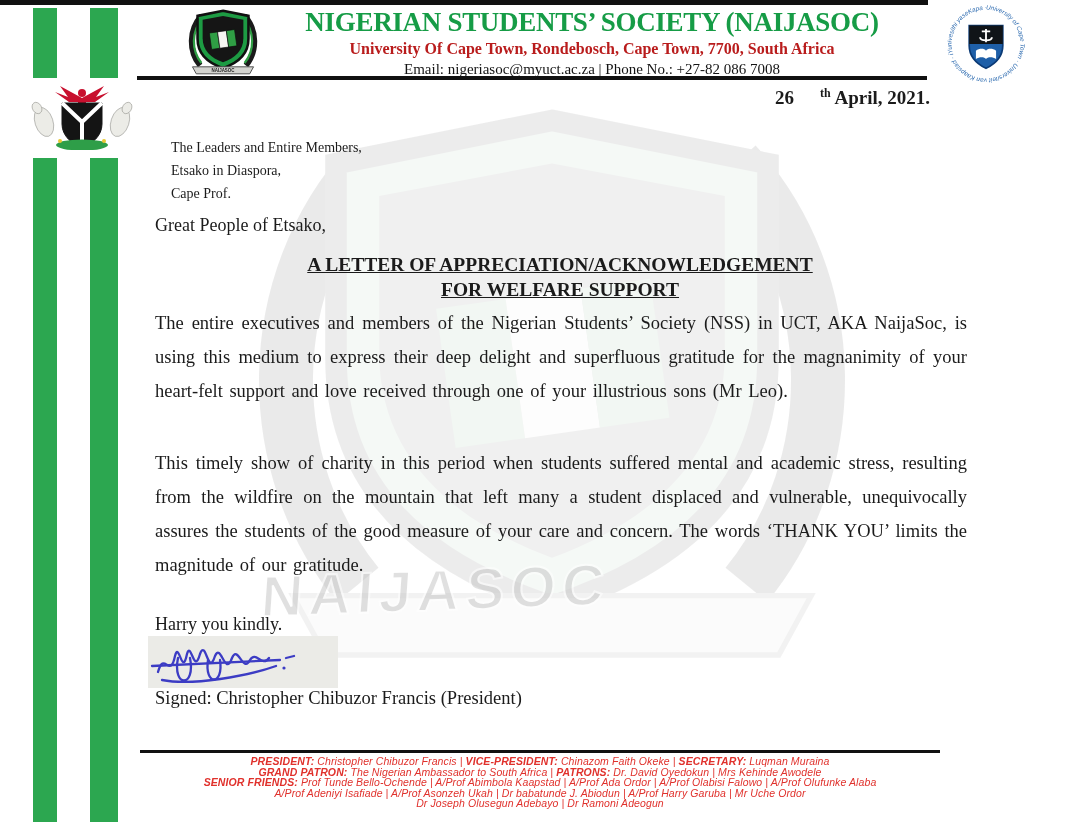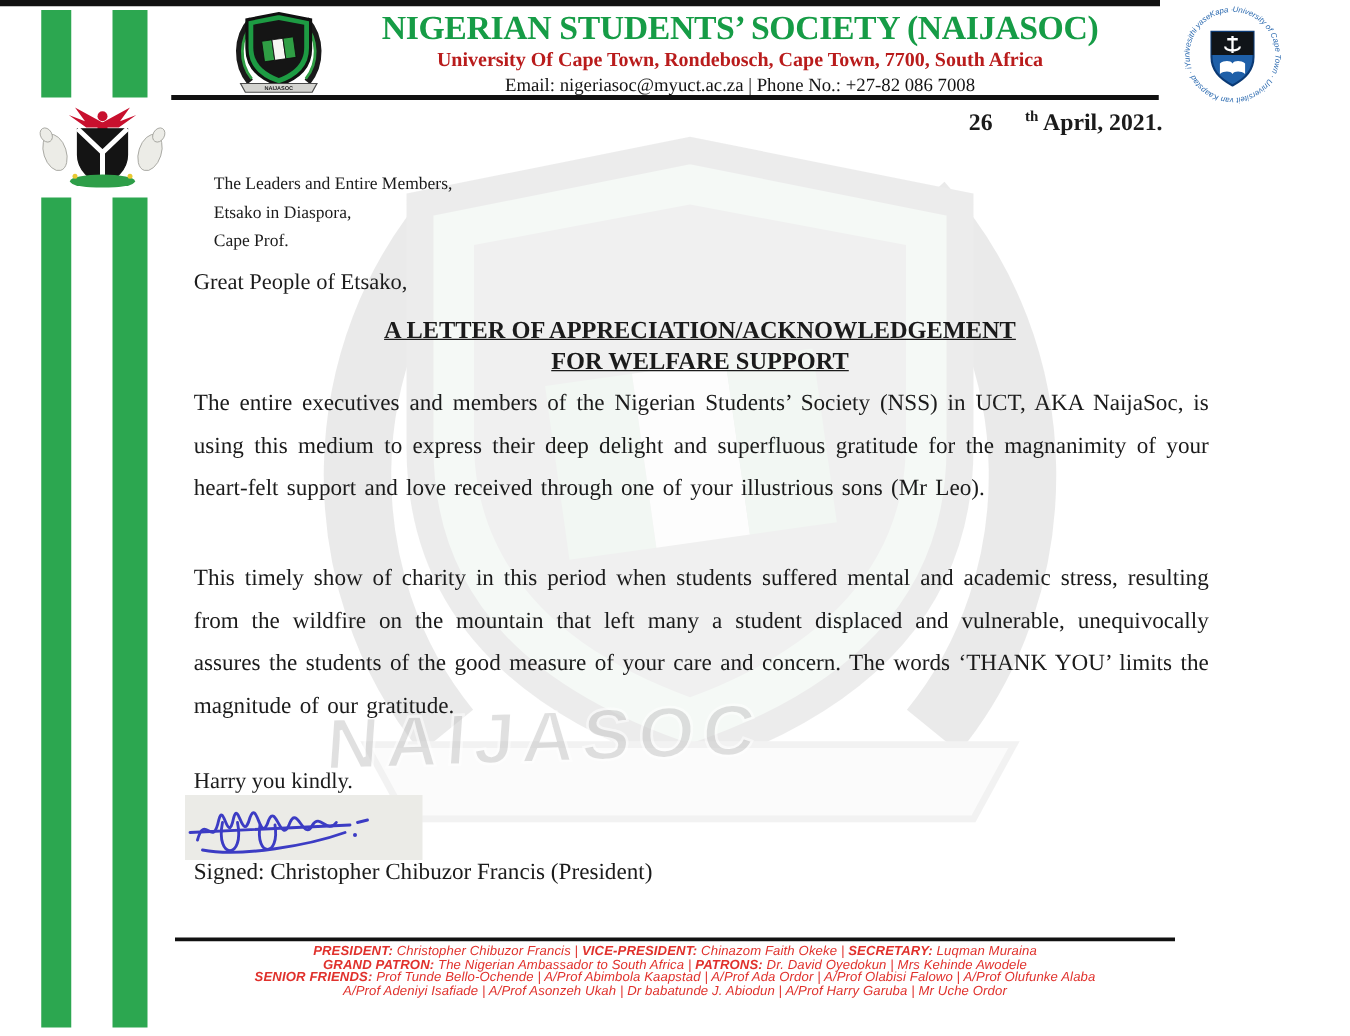--- a/index.html
+++ b/index.html
@@ -167,15 +167,16 @@
   </div>
 
   <div class="signed">Signed: Christopher Chibuzor Francis (President)</div>
 
   <div class="footer-rule"></div>
   <div class="footer">
     <div><span class="b">PRESIDENT:</span><span> Christopher Chibuzor Francis | </span><span class="b">VICE-PRESIDENT:</span><span> Chinazom Faith Okeke | </span><span class="b">SECRETARY:</span><span> Luqman Muraina</span></div>
     <div><span class="b">GRAND PATRON:</span><span> The Nigerian Ambassador to South Africa | </span><span class="b">PATRONS:</span><span> Dr. David Oyedokun | Mrs Kehinde Awodele</span></div>
     <div><span class="b">SENIOR FRIENDS:</span><span> Prof Tunde Bello-Ochende | A/Prof Abimbola Kaapstad | A/Prof Ada Ordor | A/Prof Olabisi Falowo | A/Prof Olufunke Alaba</span></div>
     <div><span>A/Prof Adeniyi Isafiade | A/Prof Asonzeh Ukah | Dr babatunde J. Abiodun | A/Prof Harry Garuba | Mr Uche Ordor</span></div>
+    <div><span>Dr Joseph Olusegun Adebayo | Dr Ramoni Adeogun</span></div>
   </div>
 
 </div>
 
 </body></html>

